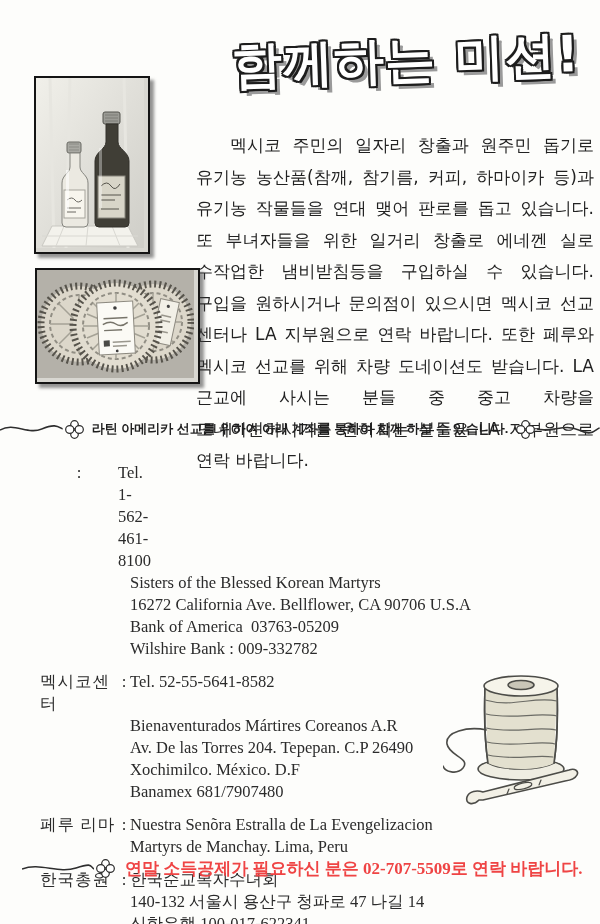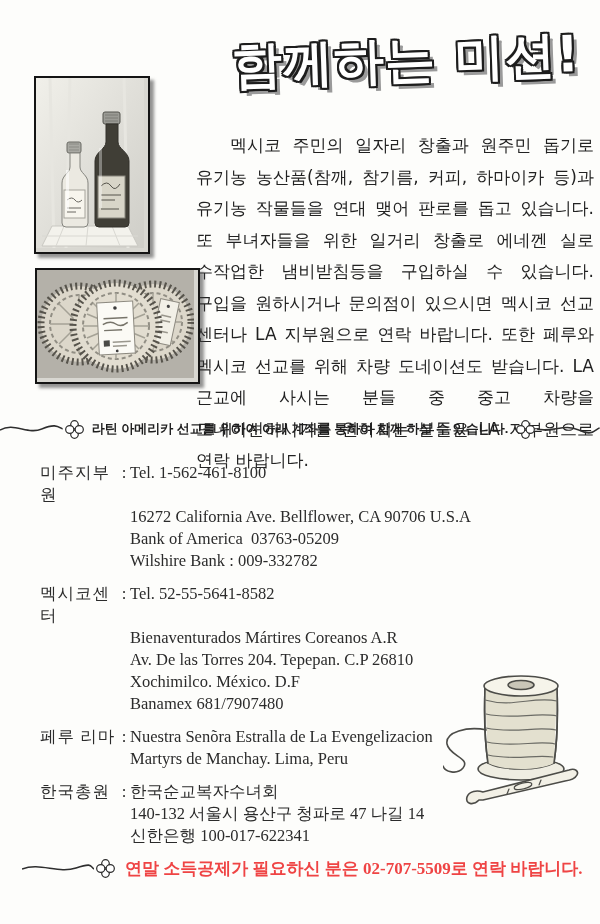--- a/index.html
+++ b/index.html
@@ -168,37 +168,37 @@
     </svg>
     <svg class="wave" viewBox="0 0 90 18" preserveAspectRatio="none">
       <path d="M0,9 C20,13 40,3 60,10 S84,9 90,8" fill="none" stroke="#2e2e2e" stroke-width="1.6"></path>
     </svg>
   </div>
 
   <div class="contacts">
 
     <section class="contact">
       <div class="row">
-        <span class="lbl">미주지부원</span>
         <span class="colon">:</span>
         <span class="val">Tel. 1-562-461-8100</span>
       </div>
+      <div class="row cont"><span class="val">Sisters of the Blessed Korean Martyrs</span></div>
       <div class="row cont"><span class="val">16272 California Ave. Bellflower, CA 90706 U.S.A</span></div>
       <div class="row cont"><span class="val">Bank of America  03763-05209</span></div>
       <div class="row cont"><span class="val">Wilshire Bank : 009-332782</span></div>
     </section>
 
     <section class="contact">
       <div class="row">
         <span class="lbl">멕시코센터</span>
         <span class="colon">:</span>
         <span class="val">Tel. 52-55-5641-8582</span>
       </div>
       <div class="row cont"><span class="val">Bienaventurados Mártires Coreanos A.R</span></div>
-      <div class="row cont"><span class="val">Av. De las Torres 204. Tepepan. C.P 26810</span></div>
+      <div class="row cont"><span class="val">Av. De las Torres 204. Tepepan. C.P 26490</span></div>
       <div class="row cont"><span class="val">Xochimilco. México. D.F</span></div>
       <div class="row cont"><span class="val">Banamex 681/7907480</span></div>
     </section>
 
     <section class="contact">
       <div class="row">
         <span class="lbl">페루 리마</span>
         <span class="colon">:</span>
         <span class="val">Nuestra Senõra Estralla de La Evengelizacion</span>
       </div>

